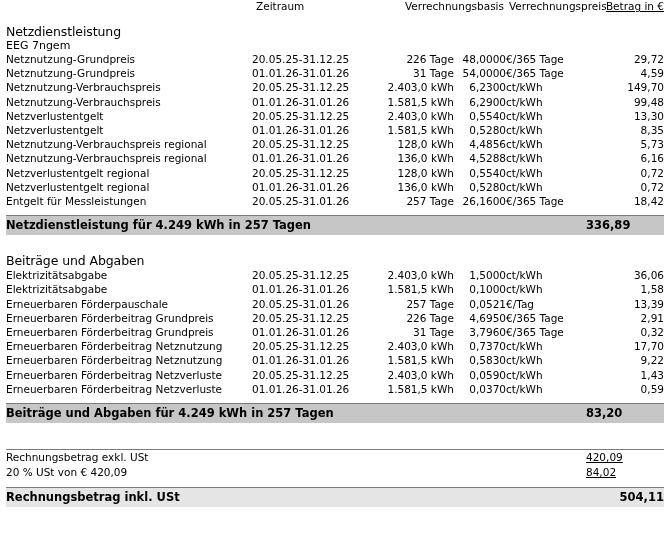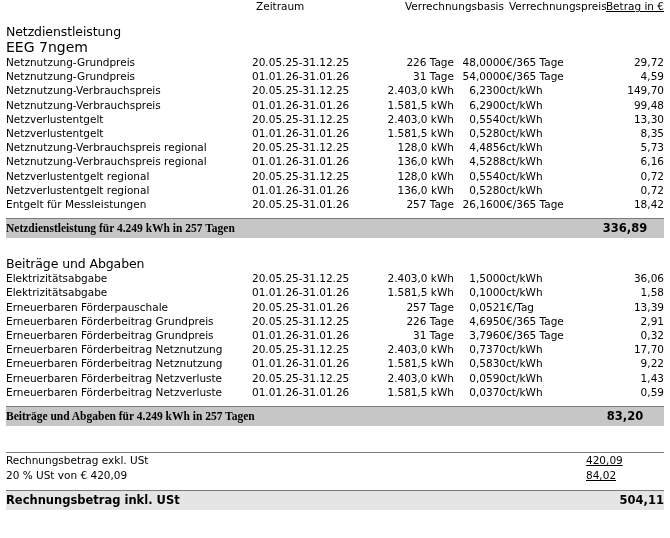--- a/index.html
+++ b/index.html
@@ -58,21 +58,21 @@
 
   .sect-title td {
     font-weight: bold;
     font-size: 12.5px;
     padding-bottom: 1px;
     letter-spacing: -0.1px;
     margin-left: 16px;
   }
   .sub-title td {
     font-weight: bold;
-    font-size: 14px;
+    font-size: 11px;
     padding-bottom: 1px;
   }
 
   tr.item td {
     height: 14.2px;
     line-height: 14.2px;
     font-size: 10.5px;
     white-space: nowrap;
   }
   td.desc   { text-align: left; }
@@ -89,22 +89,22 @@
     padding: 0;
   }
   tr.sumbar td {
     background: #c6c6c6;
     height: 19px;
     line-height: 19px;
     font-weight: bold;
     font-size: 11.5px;
     white-space: nowrap;
   }
-  tr.sumbar td.sum-label { text-align: left; font-family: Liberation Serif, serif; }
-  tr.sumbar td.sum-amount { text-align: center; }
+  tr.sumbar td.sum-label { text-align: left; }
+  tr.sumbar td.sum-amount { text-align: left; }
 
   tr.total td {
     height: 15px;
     line-height: 15px;
     font-size: 10.5px;
     white-space: nowrap;
   }
   tr.total td.t-label { text-align: left; margin-top: 8px; }
   tr.total td.t-amount { text-align: left; text-decoration: underline; }
 

